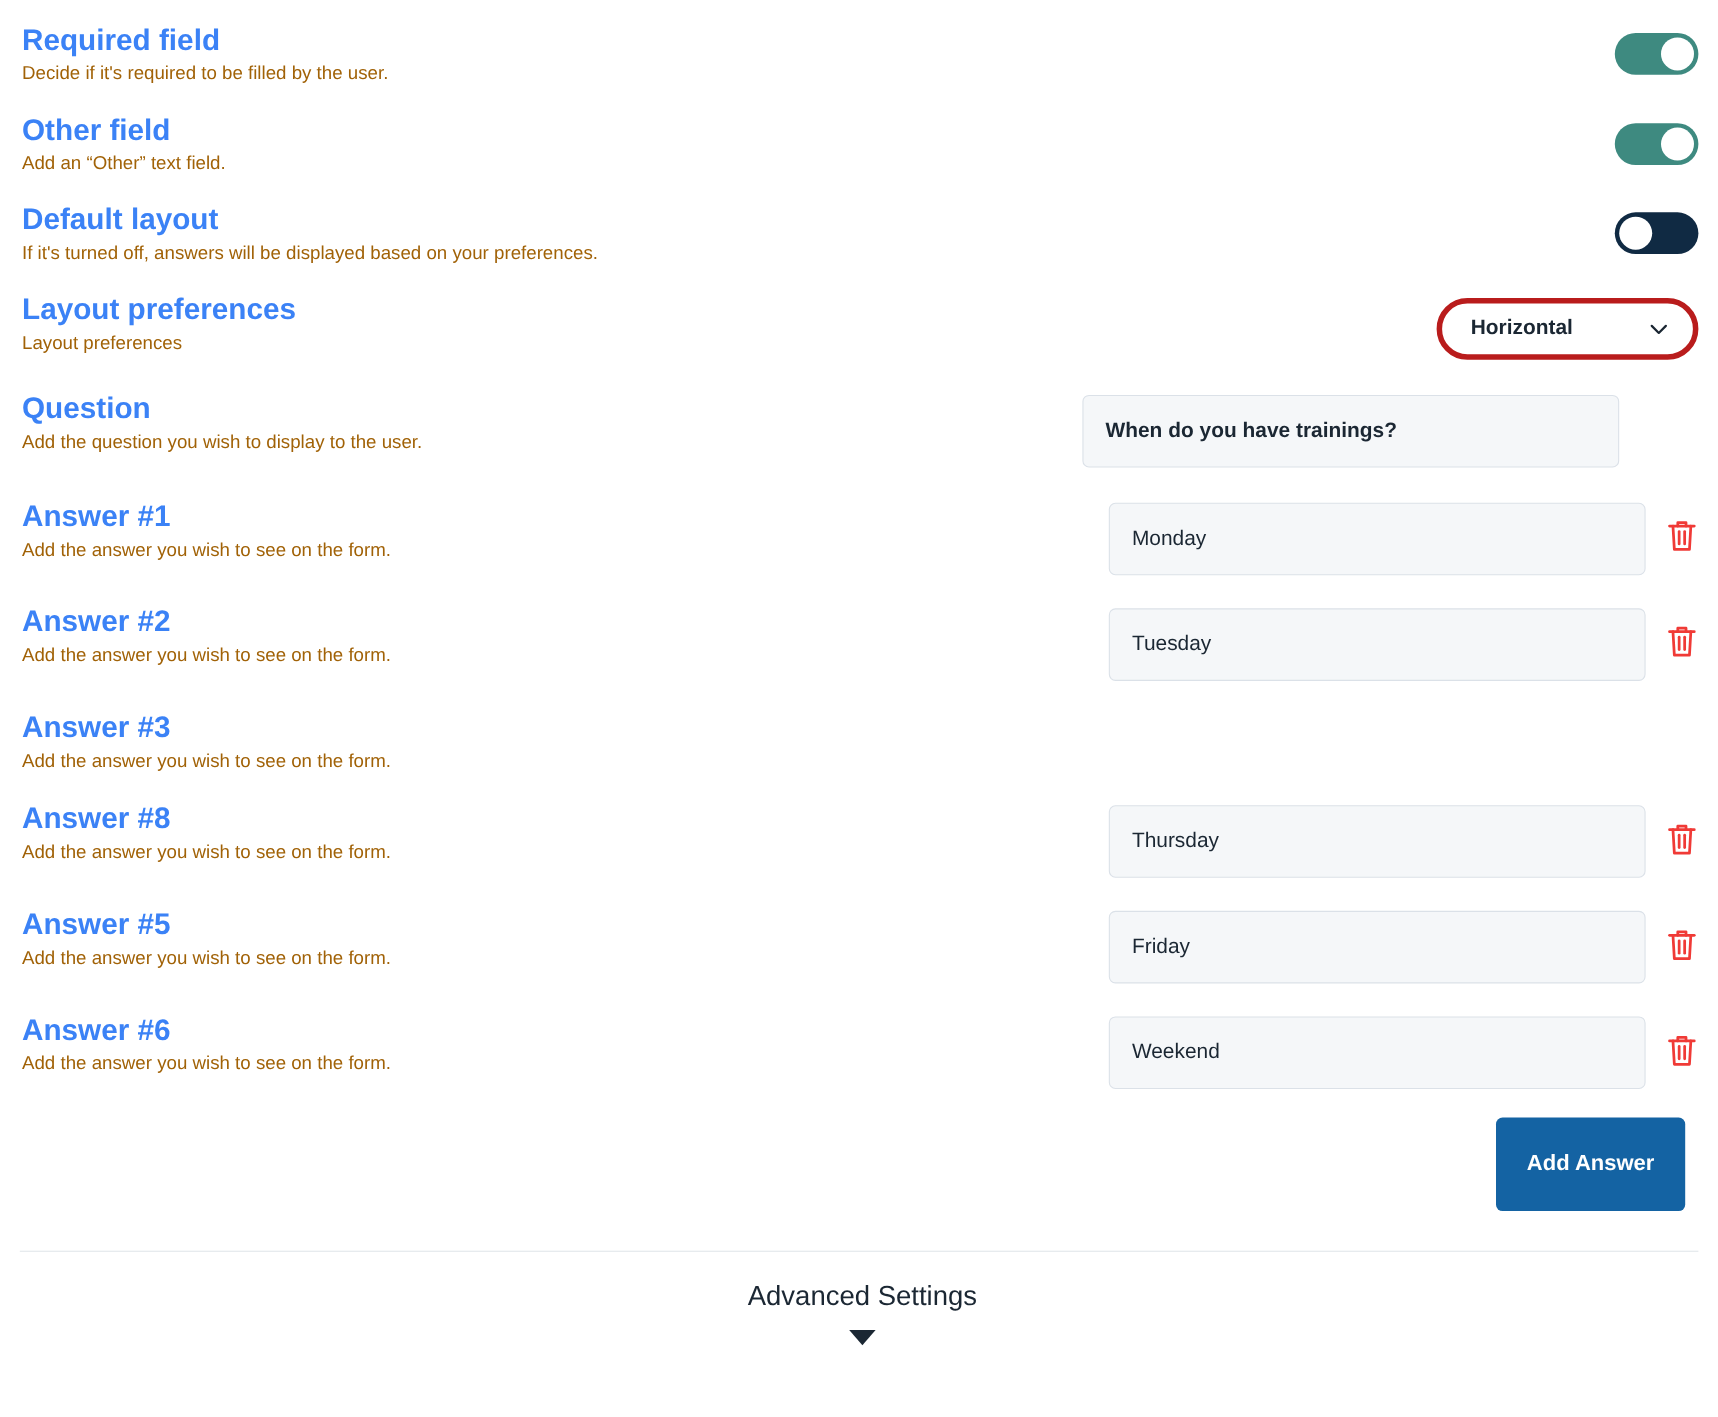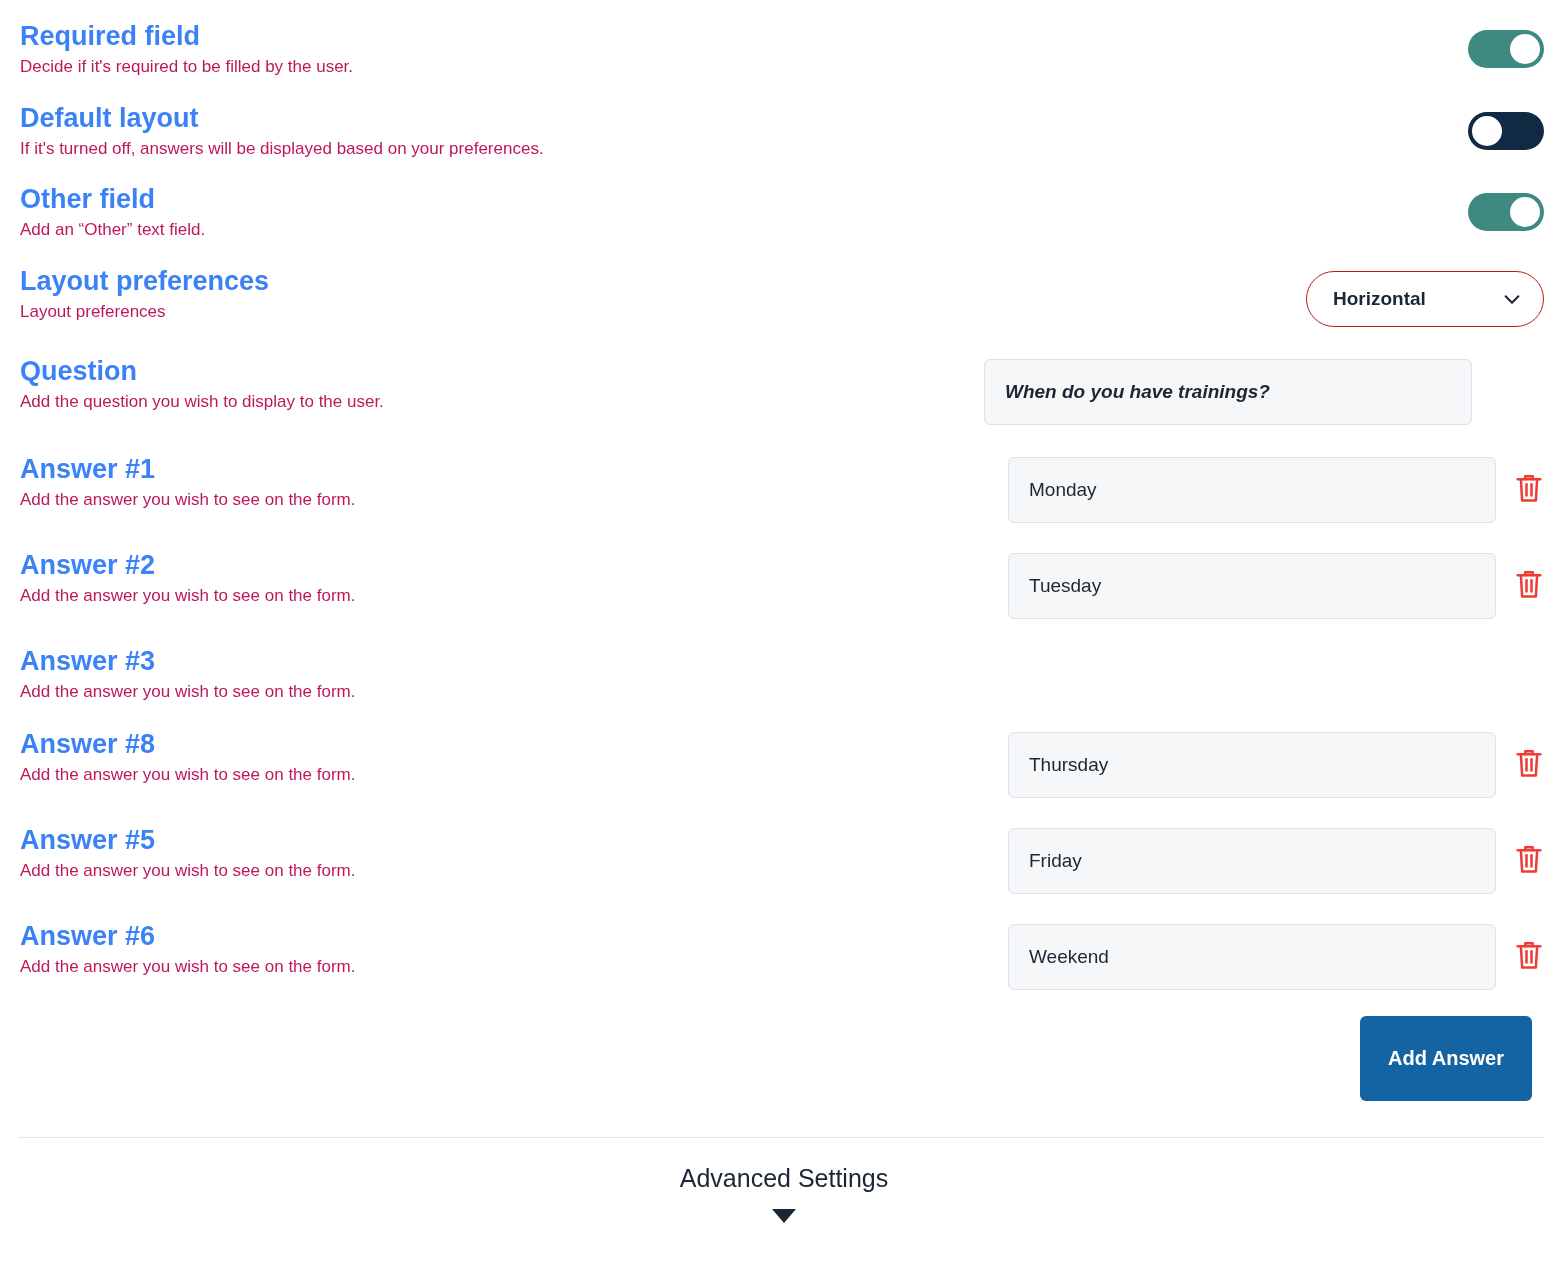--- a/index.html
+++ b/index.html
@@ -36,21 +36,21 @@
   .row-texts { max-width: 900px; }
   .row-title {
     font-size: 27px;
     font-weight: bold;
     color: #3b82f6;
     margin: 0 0 6px 2px;
     line-height: 1.08;
   }
   .row-desc {
     font-size: 17px;
-    color: #be185d;
+    color: #a16207;
     margin: 0 0 0 2px;
     line-height: 1.2;
   }
   
   .toggle {
     width: 76px;
     height: 38px;
     border-radius: 19px;
     position: relative;
     flex: 0 0 auto;
@@ -67,21 +67,21 @@
     border-radius: 50%;
     background: #ffffff;
   }
   .toggle.on .knob { right: 4px; }
   .toggle.off .knob { left: 4px; }
 
   
   .select {
     width: 238px;
     height: 56px;
-    border: 1px solid #b91c1c;
+    border: 5px solid #b91c1c;
     border-radius: 28px;
     display: flex;
     align-items: center;
     justify-content: space-between;
     padding: 0 20px 0 26px;
     margin-top: 4px;
     background: #fff;
     cursor: pointer;
   }
   .select-value {
@@ -108,21 +108,21 @@
     background: #f5f7f9;
     border: 1px solid #dbe1e8;
     border-radius: 6px;
     display: flex;
     align-items: center;
     padding: 0 20px;
     font-size: 19px;
     color: #1b2733;
     cursor: text;
   }
-  .text-field.question { font-weight: bold; font-style: italic; }
+  .text-field.question { font-weight: bold; }
   .trash {
     width: 30px;
     height: 34px;
     cursor: pointer;
     flex: 0 0 auto;
   }
 
   .answer-row { margin-bottom: 28px; }
 
   .add-row {
@@ -177,34 +177,34 @@
       <div class="row-title">Required field</div>
       <div class="row-desc">Decide if it's required to be filled by the user.</div>
     </div>
     <div class="toggle on">
       <div class="knob"></div>
     </div>
   </div>
 
   <div class="row">
     <div class="row-texts">
+      <div class="row-title">Other field</div>
+      <div class="row-desc">Add an “Other” text field.</div>
+    </div>
+    <div class="toggle on">
+      <div class="knob"></div>
+    </div>
+  </div>
+
+  <div class="row">
+    <div class="row-texts">
       <div class="row-title">Default layout</div>
       <div class="row-desc">If it's turned off, answers will be displayed based on your preferences.</div>
     </div>
     <div class="toggle off">
-      <div class="knob"></div>
-    </div>
-  </div>
-
-  <div class="row">
-    <div class="row-texts">
-      <div class="row-title">Other field</div>
-      <div class="row-desc">Add an “Other” text field.</div>
-    </div>
-    <div class="toggle on">
       <div class="knob"></div>
     </div>
   </div>
 
   <div class="row" style="margin-bottom:30px;">
     <div class="row-texts">
       <div class="row-title">Layout preferences</div>
       <div class="row-desc">Layout preferences</div>
     </div>
     <div class="select">

